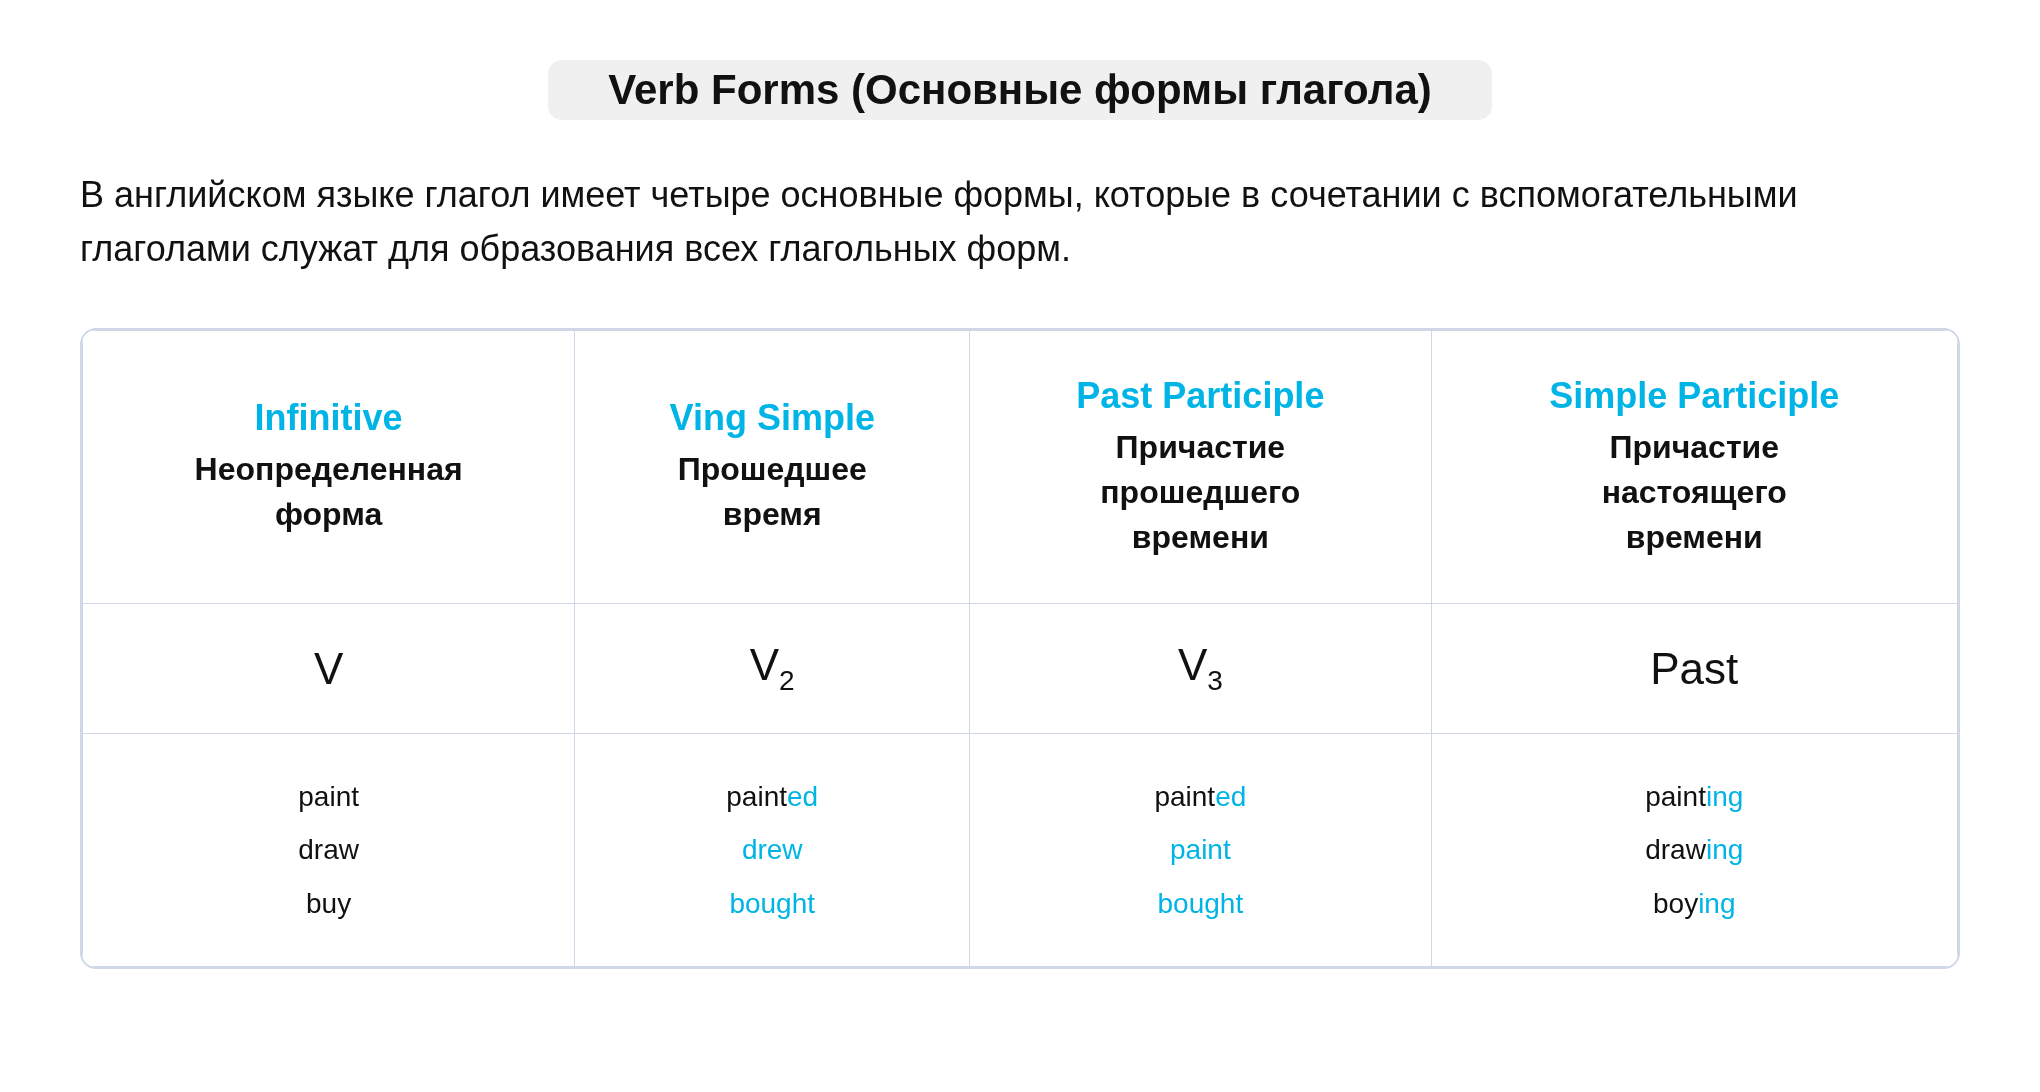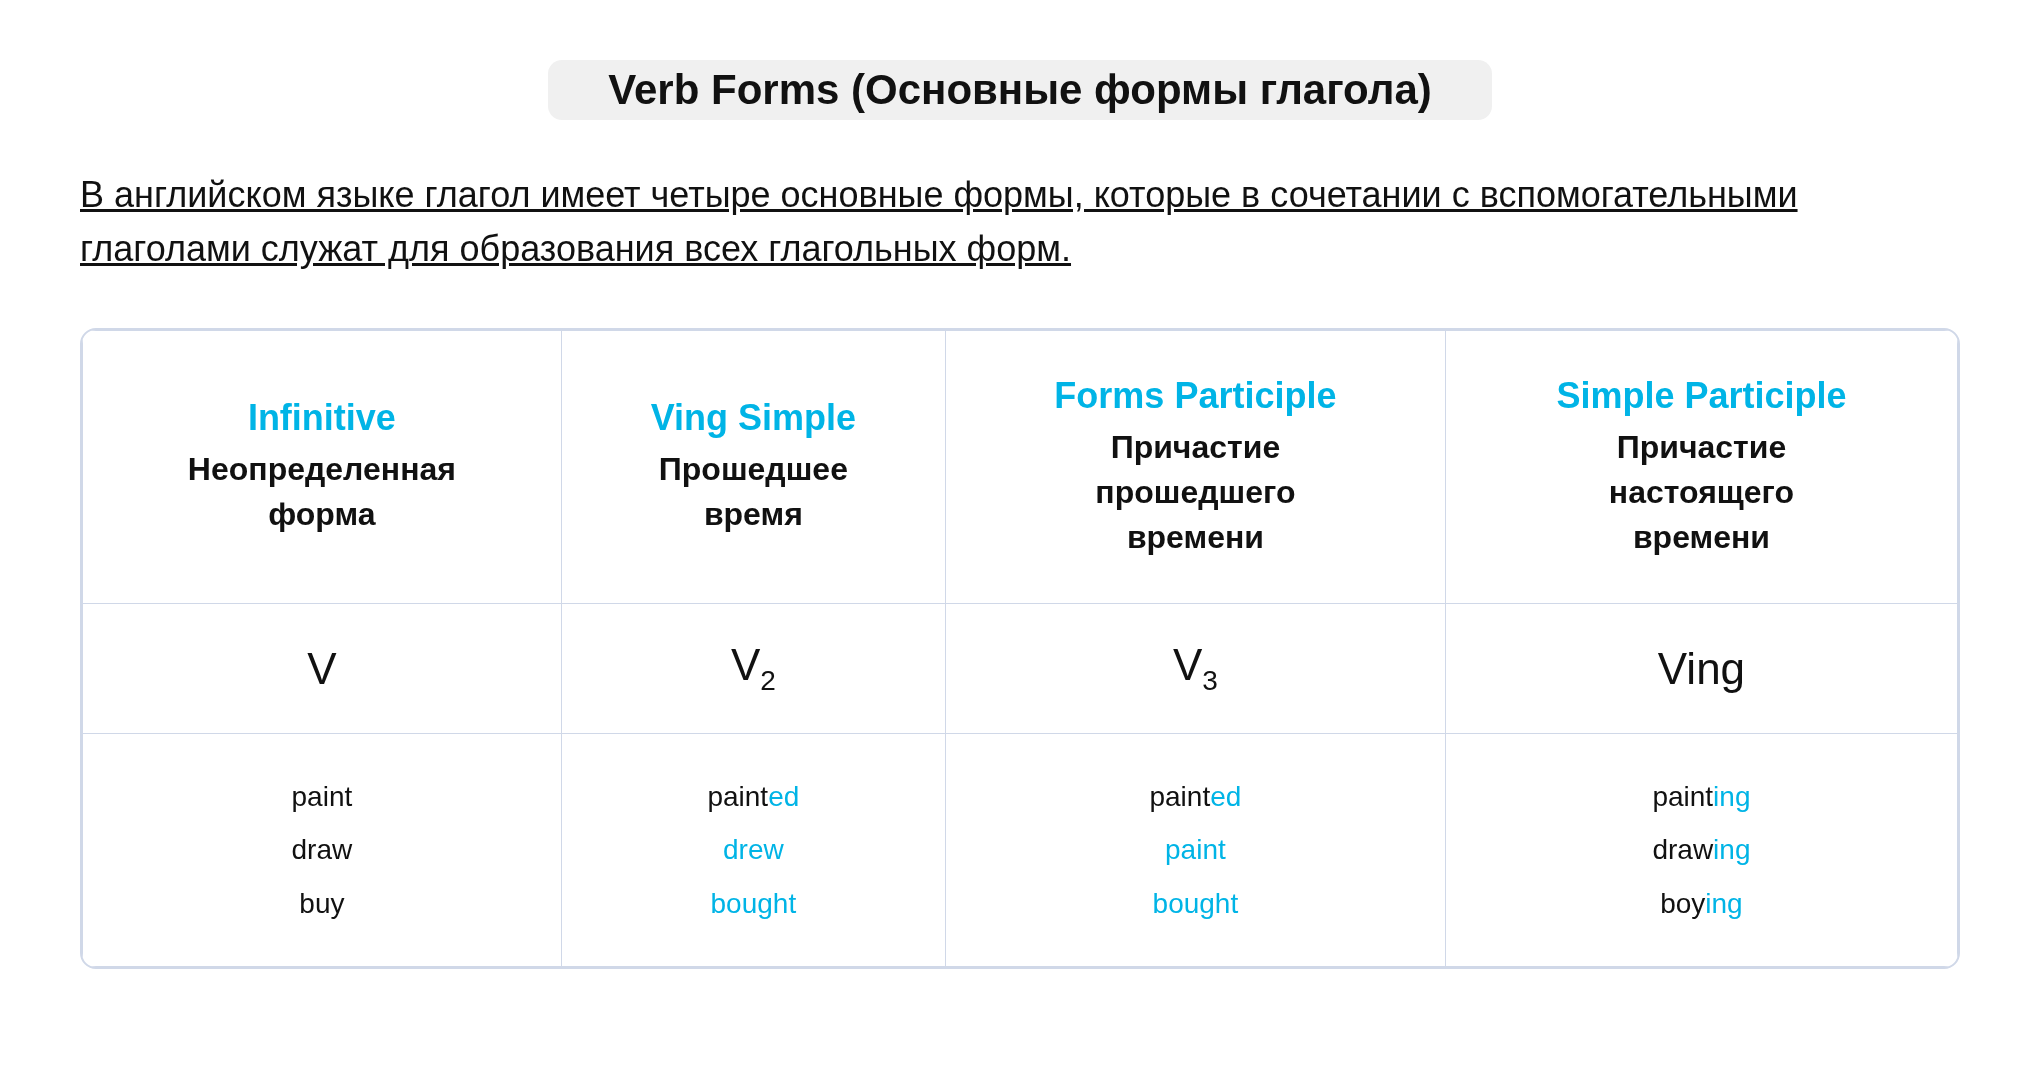--- a/index.html
+++ b/index.html
@@ -33,21 +33,20 @@
     }
 
     .description {
       font-size: 36px;
       font-weight: 400;
       color: #111111;
       line-height: 1.5;
       margin-bottom: 52px;
       max-width: 1880px;
       align-self: flex-start;
-      text-decoration: underline;
     }
 
     .table-container {
       width: 100%;
       border: 2px solid #d0d8e8;
       border-radius: 16px;
       overflow: hidden;
     }
 
     table {
@@ -117,35 +116,35 @@
       <tr>
         <td class="header-cell">
           <span class="col-header-en">Infinitive</span>
           <span class="col-header-ru">Неопределенная<br>форма</span>
         </td>
         <td class="header-cell">
           <span class="col-header-en">Ving Simple</span>
           <span class="col-header-ru">Прошедшее<br>время</span>
         </td>
         <td class="header-cell">
-          <span class="col-header-en">Forms Participle</span>
+          <span class="col-header-en">Past Participle</span>
           <span class="col-header-ru">Причастие<br>прошедшего<br>времени</span>
         </td>
         <td class="header-cell">
           <span class="col-header-en">Simple Participle</span>
           <span class="col-header-ru">Причастие<br>настоящего<br>времени</span>
         </td>
       </tr>
     </thead>
     <tbody>
       <tr>
         <td class="formula-cell">V</td>
         <td class="formula-cell">V<sub>2</sub></td>
         <td class="formula-cell">V<sub>3</sub></td>
-        <td class="formula-cell">Ving</td>
+        <td class="formula-cell">Past</td>
       </tr>
       <tr>
         <td class="examples-cell">
           <div><span class="black-part">paint</span></div>
           <div><span class="black-part">draw</span></div>
           <div><span class="black-part">buy</span></div>
         </td>
         <td class="examples-cell">
           <div><span class="black-part">paint</span><span class="word-blue">ed</span></div>
           <div><span class="word-blue">drew</span></div>

